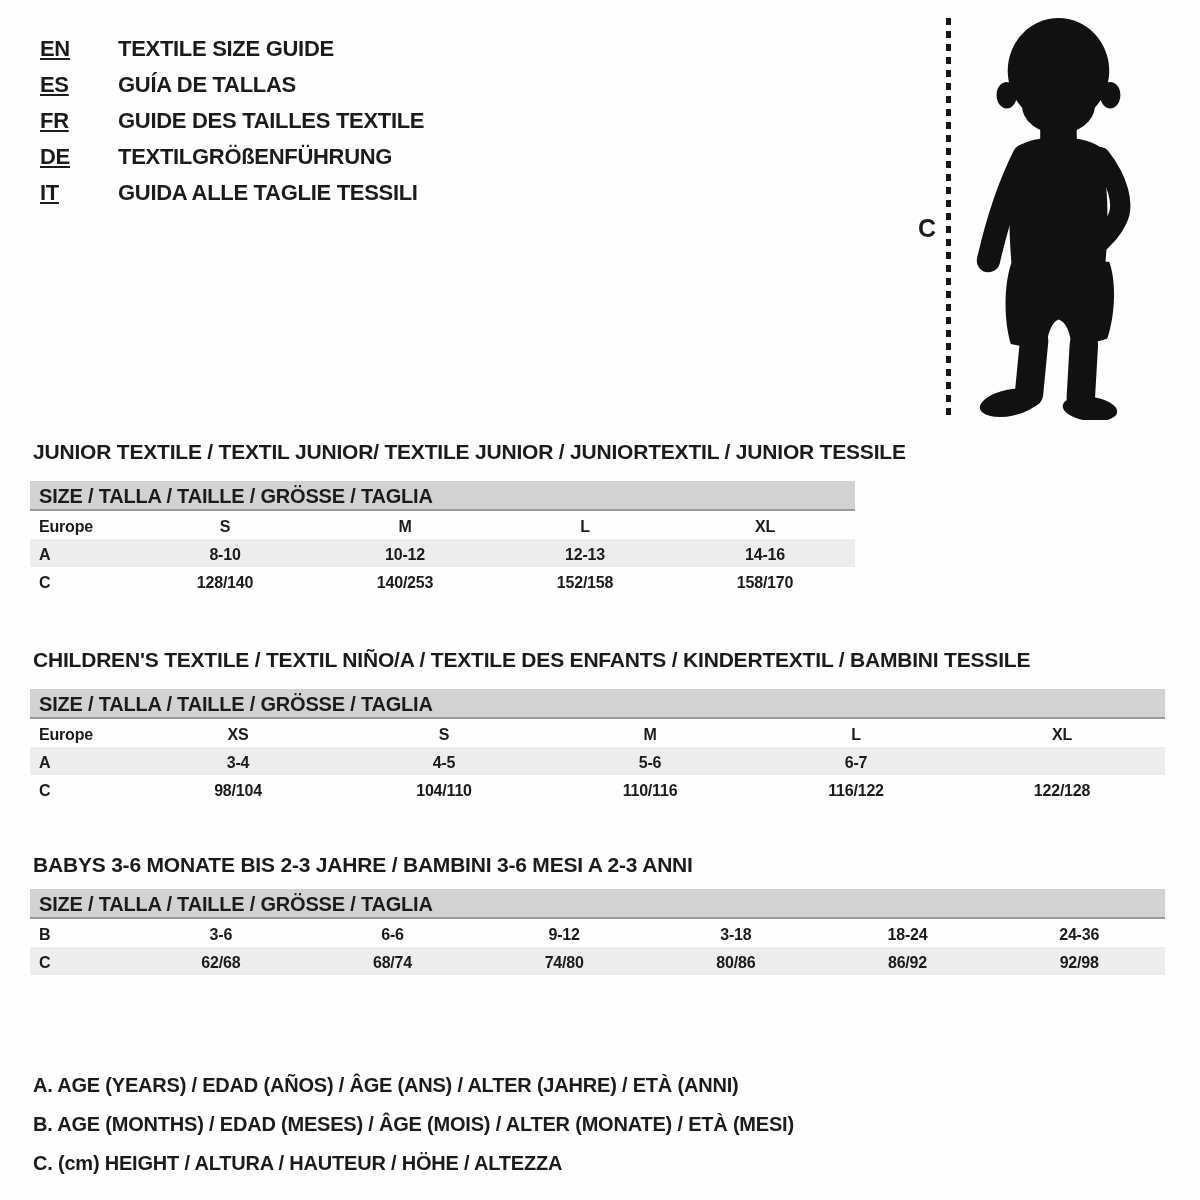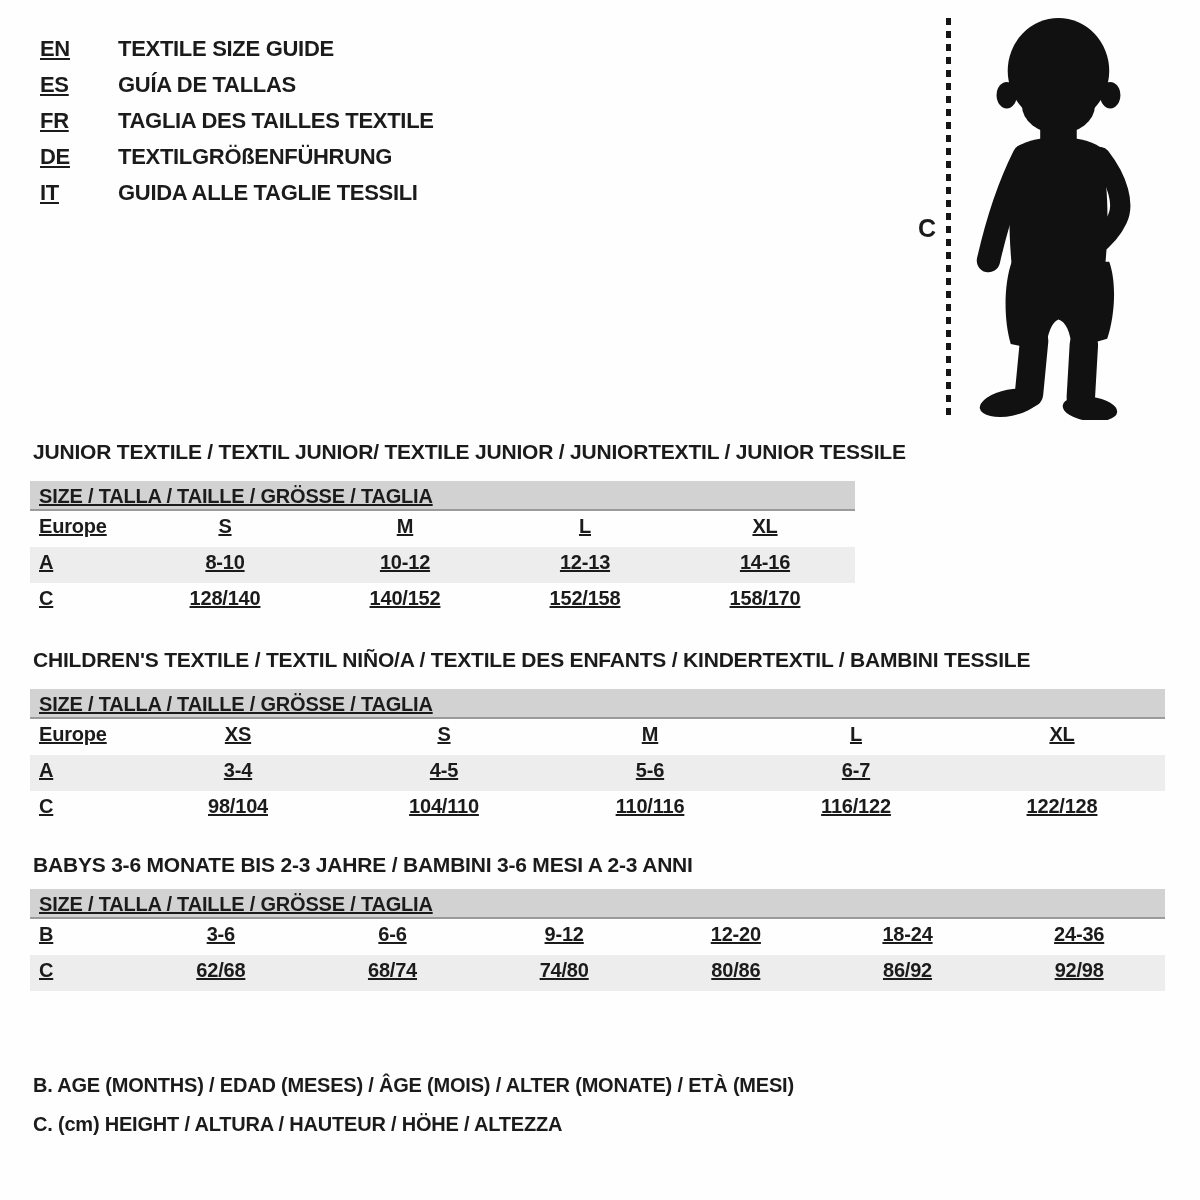--- a/index.html
+++ b/index.html
@@ -26,32 +26,32 @@
 
   
   .section { position:absolute; }
   #section-0 { left:33px; top:433px; width:860px; }
   #section-1 { left:33px; top:641px; width:1145px; }
   #section-2 { left:33px; top:846px; width:1145px; }
   .section-title-line {
     font-size:21px; font-weight:bold; line-height:38px;
     letter-spacing:-0.2px; white-space:nowrap;
   }
-  .size-table { margin-left:-3px;text-decoration:underline; }
+  .size-table { margin-left:-3px; }
   #section-0 .size-table { width:825px; margin-top:10px; }
   #section-1 .size-table { width:1135px; margin-top:10px; }
   #section-2 .size-table { width:1135px; margin-top:5px; }
 
   .table-header {
     height:30px; line-height:30px; background:#d2d2d2;
     border-bottom:2px solid #9b9b9b; padding-left:9px;
     font-size:20px; font-weight:bold; letter-spacing:-0.2px;
     box-sizing:border-box;
   }
-  .t-row { display:grid; height:36px; line-height:31px; font-size:20px; font-weight:bold; letter-spacing:-0.2px; }
+  .t-row { display:grid; height:28px; line-height:31px; font-size:16px; font-weight:bold; letter-spacing:-0.2px; }
   .t-row.shaded { background:#ededee; }
   .cols-4 .t-row { grid-template-columns:105px repeat(4,1fr); }
   .cols-5 .t-row { grid-template-columns:105px repeat(5,1fr); }
   .cols-6 .t-row { grid-template-columns:105px repeat(6,1fr); }
   .t-label { padding-left:9px; text-align:left; }
   .t-cell { text-align:center; }
 
   
   #legend { left:33px; top:1066px; }
   .legend-line { font-size:20px; font-weight:bold; line-height:39px; letter-spacing:-0.2px; white-space:nowrap; }
@@ -62,21 +62,21 @@
 <div class="abs" id="lang-list">
   <div class="lang-row">
     <span class="lang-code">EN</span><span class="lang-title">TEXTILE SIZE GUIDE</span>
   </div>
 
   <div class="lang-row">
     <span class="lang-code">ES</span><span class="lang-title">GUÍA DE TALLAS</span>
   </div>
 
   <div class="lang-row">
-    <span class="lang-code">FR</span><span class="lang-title">TAGLIA DES TAILLES TEXTILE</span>
+    <span class="lang-code">FR</span><span class="lang-title">GUIDE DES TAILLES TEXTILE</span>
   </div>
 
   <div class="lang-row">
     <span class="lang-code">DE</span><span class="lang-title">TEXTILGRÖßENFÜHRUNG</span>
   </div>
 
   <div class="lang-row">
     <span class="lang-code">IT</span><span class="lang-title">GUIDA ALLE TAGLIE TESSILI</span>
   </div>
 </div>
@@ -125,21 +125,21 @@
     <span class="t-label">A</span>
   <span class="t-cell">8-10</span>
             <span class="t-cell">10-12</span>
             <span class="t-cell">12-13</span>
             <span class="t-cell">14-16</span>
           </div>
 
   <div class="t-row">
     <span class="t-label">C</span>
   <span class="t-cell">128/140</span>
-            <span class="t-cell">140/152</span>
+            <span class="t-cell">140/253</span>
             <span class="t-cell">152/158</span>
             <span class="t-cell">158/170</span>
           </div>
 </div>
     </div>
   </div>
 
   <div class="section" id="section-1">
     <div>
         <div class="section-title-line">CHILDREN'S TEXTILE / TEXTIL NIÑO/A / TEXTILE DES ENFANTS / KINDERTEXTIL / BAMBINI TESSILE</div>
@@ -181,35 +181,36 @@
         <div class="section-title-line">BABYS 3-6 MONATE BIS 2-3 JAHRE / BAMBINI 3-6 MESI A 2-3 ANNI</div>
       </div>
     <div class="size-table cols-6">
       <div class="table-header">SIZE / TALLA / TAILLE / GRÖSSE / TAGLIA</div>
       <div>
   <div class="t-row">
     <span class="t-label">B</span>
   <span class="t-cell">3-6</span>
             <span class="t-cell">6-6</span>
             <span class="t-cell">9-12</span>
-            <span class="t-cell">12-20</span>
+            <span class="t-cell">3-18</span>
             <span class="t-cell">18-24</span>
             <span class="t-cell">24-36</span>
           </div>
 
   <div class="t-row shaded">
     <span class="t-label">C</span>
   <span class="t-cell">62/68</span>
             <span class="t-cell">68/74</span>
             <span class="t-cell">74/80</span>
             <span class="t-cell">80/86</span>
             <span class="t-cell">86/92</span>
             <span class="t-cell">92/98</span>
           </div>
 </div>
     </div>
   </div>
 </div>
 
 <div class="abs" id="legend">
+    <div class="legend-line">A. AGE (YEARS) / EDAD (AÑOS) / ÂGE (ANS) / ALTER (JAHRE) / ETÀ (ANNI)</div>
     <div class="legend-line">B. AGE (MONTHS) / EDAD (MESES) / ÂGE (MOIS) / ALTER (MONATE) / ETÀ (MESI)</div>
     <div class="legend-line">C. (cm) HEIGHT / ALTURA / HAUTEUR / HÖHE / ALTEZZA</div>
   </div>
 
 </body></html>

